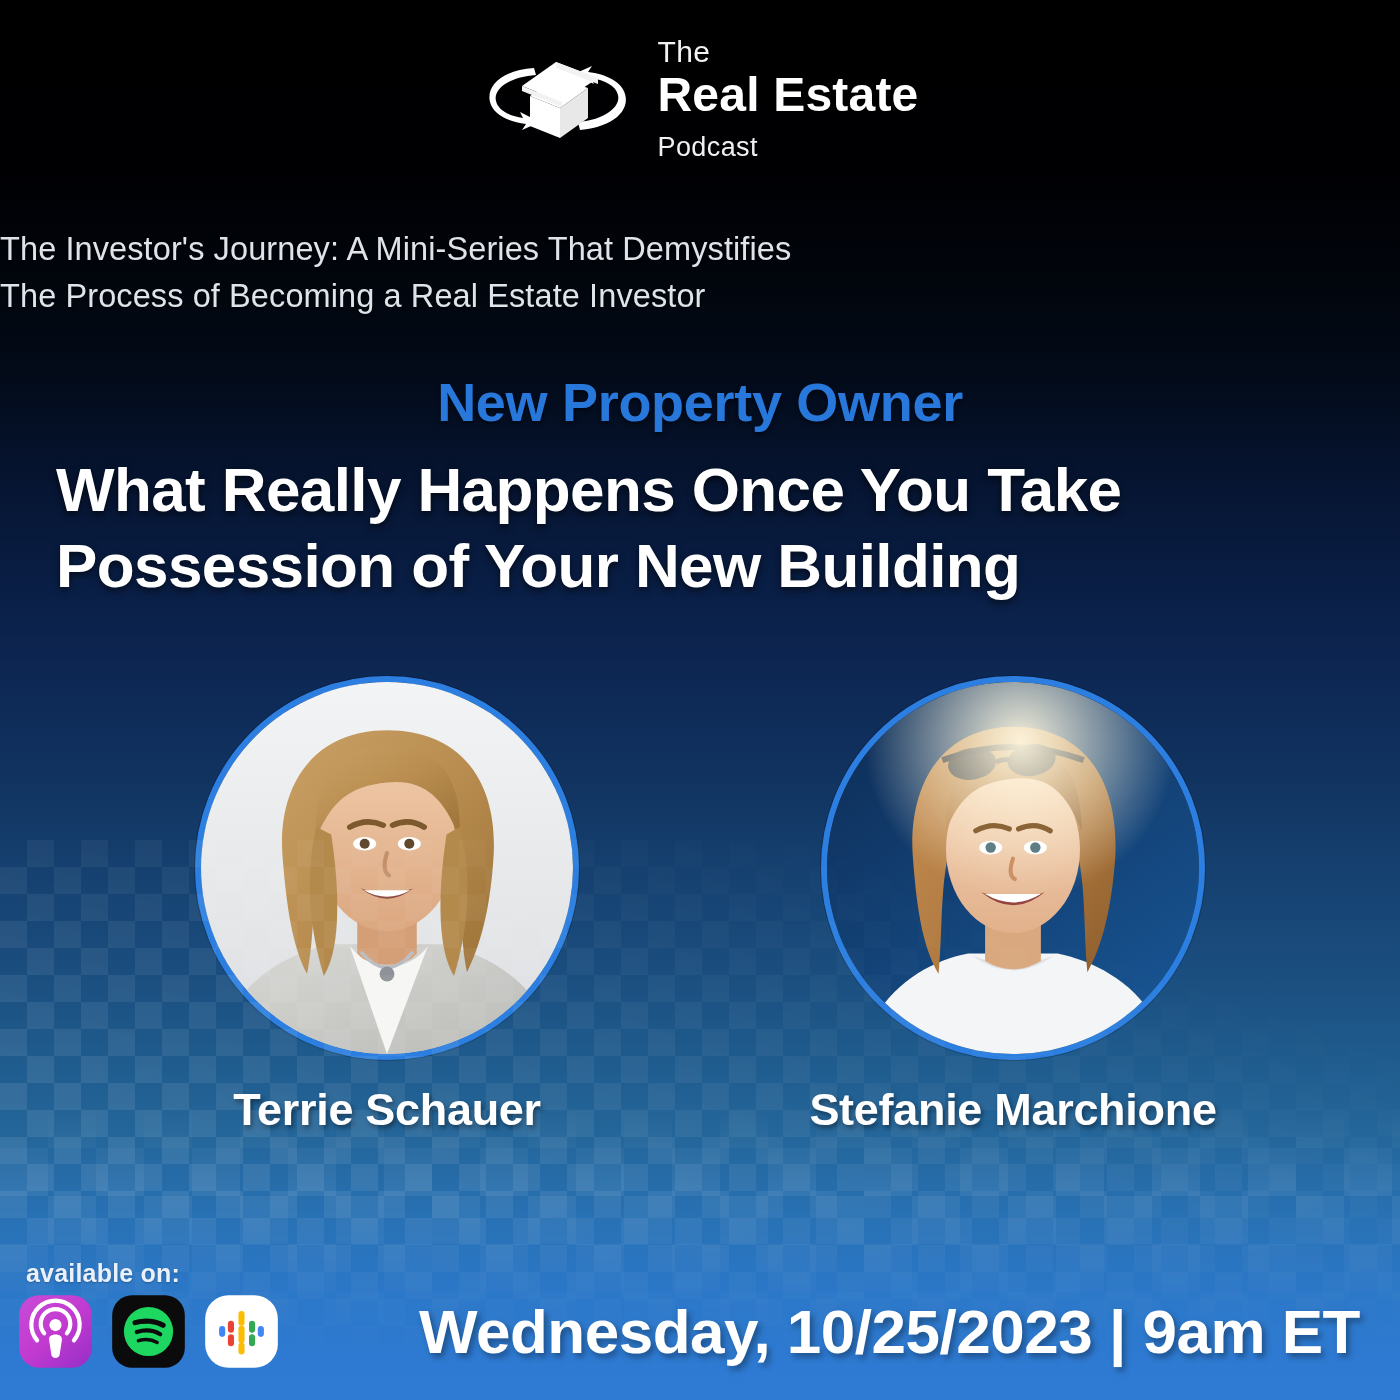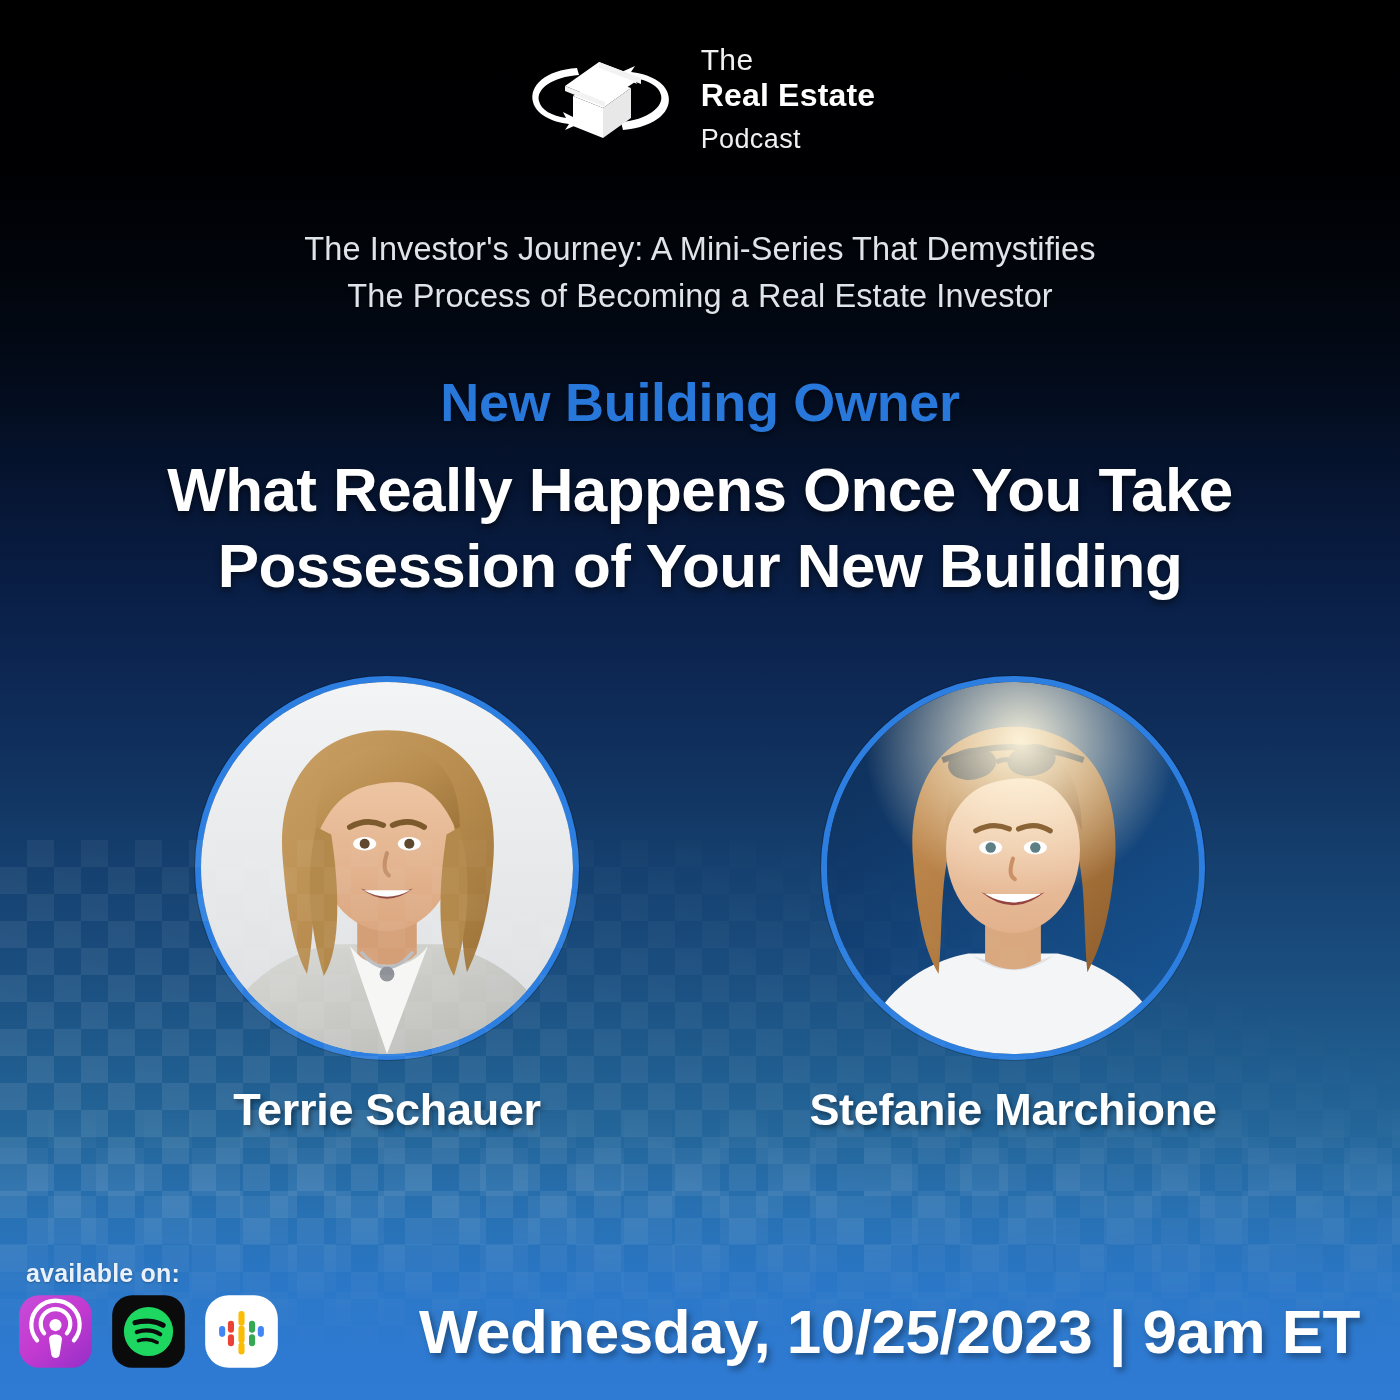--- a/index.html
+++ b/index.html
@@ -67,47 +67,46 @@
   }
 
   
   .logo-wrap{
     position:absolute; left:0; right:0; top:34px;
     display:flex; justify-content:center; align-items:center; gap:26px;
   }
   .logo-mark{ width:150px; height:130px; flex:0 0 auto; }
   .logo-text{ color:#fff; line-height:1; }
   .logo-the{ font-size:30px; font-weight:300; letter-spacing:.4px; color:#f2f2f2; }
-  .logo-l1, .logo-l2{ font-size:32px; font-weight:700; letter-spacing:.2px; margin-top:4px; }
+  .logo-l1, .logo-l2{ font-size:48px; font-weight:700; letter-spacing:.2px; margin-top:4px; }
   .logo-pod{ font-size:27px; font-weight:300; letter-spacing:.4px; margin-top:15px; color:#f0f0f0; }
 
   
   .series{
     position:absolute; left:0; right:0; top:226px;
-    text-align:center;
+    text-align:left;
     color:#dfe4ea;
     font-size:32.5px;
     font-weight:300;
     line-height:1.45;
     letter-spacing:.1px;
     text-shadow:0 1px 2px rgba(0,0,0,.85);
   }
 
   
   .kicker{
     position:absolute; left:0; right:0; top:371px;
     text-align:center;
     font-size:54px; font-weight:700;
     color:#2878dc;
     letter-spacing:-.3px;
     text-shadow:0 2px 4px rgba(0,0,0,.55);
   }
   .headline{
     position:absolute; left:0; right:0; top:452px;
-    text-align:center;
     font-size:62px; font-weight:700;
     color:#ffffff;
     line-height:1.22;
     letter-spacing:-.6px;
     text-shadow:0 3px 7px rgba(0,0,0,.6);
     padding:0 56px;
   }
 
   
   .speakers{
@@ -178,21 +177,21 @@
       <div class="logo-l1">Real Estate</div>
       <div class="logo-pod">Podcast</div>
     </div>
   </div>
 
   <div class="series">
     <div>The Investor's Journey: A Mini-Series That Demystifies</div>
     <div>The Process of Becoming a Real Estate Investor</div>
   </div>
 
-  <div class="kicker">New Building Owner</div>
+  <div class="kicker">New Property Owner</div>
   <div class="headline">
     <div>What Really Happens Once You Take</div>
     <div>Possession of Your New Building</div>
   </div>
 
   <div class="speakers">
 
     <div class="speaker">
       <div class="avatar">
         <svg viewBox="0 0 200 200" xmlns="http://www.w3.org/2000/svg">

